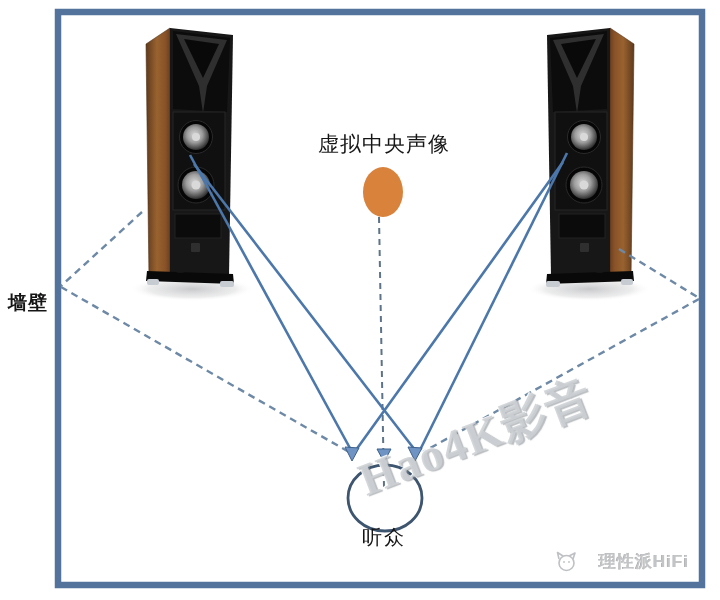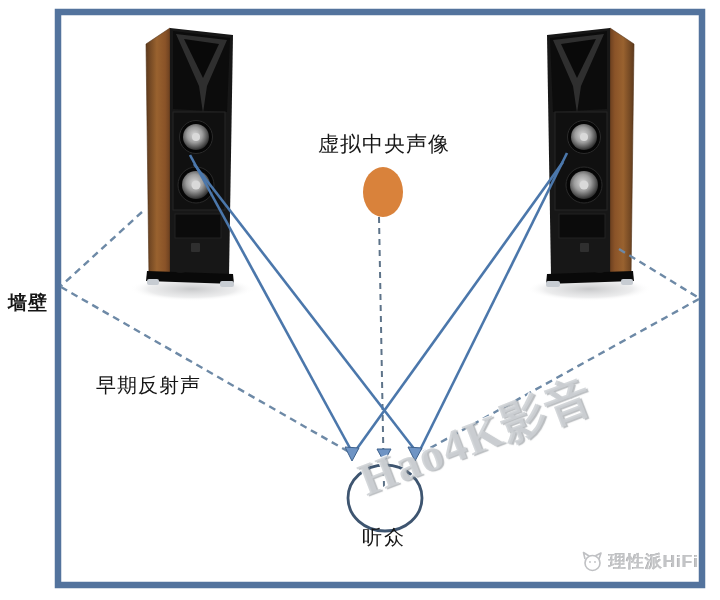--- a/index.html
+++ b/index.html
@@ -8,21 +8,21 @@
   #scene{position:absolute;left:0;top:0;}
   .lbl{position:absolute;color:#151515;white-space:nowrap;}
   .lbl-virtual{left:318px;top:130px;font-size:21px;letter-spacing:1px;text-align:right;}
   .lbl-wall{left:8px;top:290px;font-size:19px;letter-spacing:1px;font-weight:bold;}
   .lbl-early{left:96px;top:372px;font-size:20px;letter-spacing:1px;}
   .lbl-listener{left:362px;top:524px;font-size:20px;letter-spacing:2px;}
   .wm-diagonal{position:absolute;left:350px;top:453px;font-size:46px;font-weight:bold;
                color:rgba(205,208,212,0.85);
                text-shadow:1.5px 1.5px 1px rgba(130,135,140,0.55),-1px -1px 0 rgba(255,255,255,0.9);
                transform:rotate(-21deg);transform-origin:0 0;letter-spacing:2px;}
-  .wm-corner{position:absolute;left:580px;top:549px;display:flex;align-items:center;gap:4px;}
+  .wm-corner{position:absolute;left:554px;top:549px;display:flex;align-items:center;gap:20px;}
   .wm-corner span{font-family:"Liberation Sans","DejaVu Sans",sans-serif;font-size:17px;font-weight:bold;
                   color:#c3c4c6;letter-spacing:1px;
                   text-shadow:0.5px 0.5px 0 #ffffff,-0.5px -0.5px 0 #9d9fa2;}
 </style>
 </head>
 <body>
 
 <div id="stage">
 
   <svg id="scene" width="720" height="600" viewBox="0 0 720 600">
@@ -120,21 +120,20 @@
     <polygon points="377,449 391,449 384,462" fill="#6f94c4" stroke="#3c608c" stroke-width="1"></polygon>
     <polygon points="408,447 422,448 415,461" fill="#6f94c4" stroke="#3c608c" stroke-width="1"></polygon>
 
     <ellipse cx="383" cy="192" rx="20" ry="25" fill="#d9823b"></ellipse>
 
     <ellipse cx="385" cy="498" rx="37" ry="33" fill="none" stroke="#3e5570" stroke-width="2.8"></ellipse>
   </svg>
 
   <div class="lbl lbl-virtual">虚拟中央声像</div>
   <div class="lbl lbl-wall">墙壁</div>
-  <div class="lbl lbl-early">早期反射声</div>
   <div class="lbl lbl-listener">听众</div>
 
   <div class="wm-diagonal">Hao4K影音</div>
   <div class="wm-corner">
     <svg width="25" height="25" viewBox="0 0 25 25">
       <path d="M5,10 L3.5,3.5 L9,7" fill="none" stroke="#bfc0c3" stroke-width="1.6" stroke-linejoin="round"></path>
       <path d="M19,10 L21,4 L15.5,6.8" fill="none" stroke="#bfc0c3" stroke-width="1.6" stroke-linejoin="round"></path>
       <circle cx="12.5" cy="14" r="7.5" fill="none" stroke="#bfc0c3" stroke-width="1.6"></circle>
       <circle cx="10" cy="13" r="0.9" fill="#bfc0c3"></circle>
       <circle cx="15" cy="13" r="0.9" fill="#bfc0c3"></circle>

